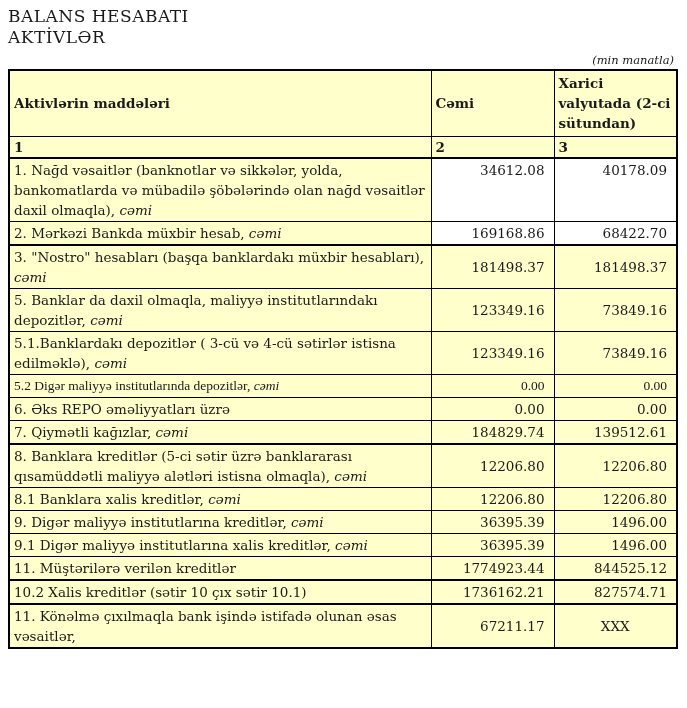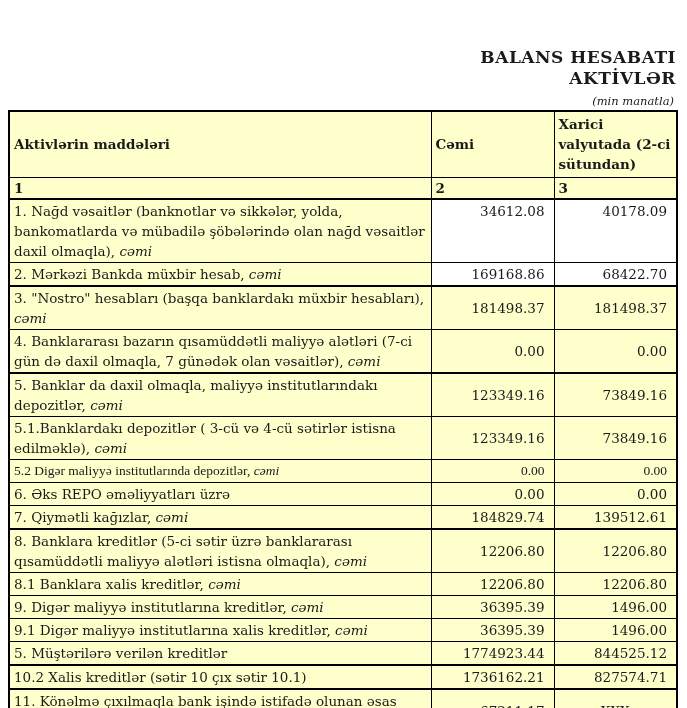--- a/index.html
+++ b/index.html
@@ -14,26 +14,25 @@
     height: 708px;
     overflow: hidden;
     box-sizing: border-box;
     padding-top: 6px;
   }
   .sheet {
     width: 668px;
     margin-left: 8px;
   }
   .title {
-    text-align: right;
-    font-weight: bold;
+    text-align: left;
+    font-weight: normal;
     font-size: 17px;
     line-height: 21px;
     letter-spacing: 0.5px;
-    margin-top: 41px;
   }
   .unit-note {
     text-align: right;
     font-style: italic;
     font-size: 11.5px;
     margin: 5px 2px 2px 0;
   }
   table.balance {
     width: 668px;
     border-collapse: collapse;
@@ -111,25 +110,20 @@
         <tr class="white-vals thick" style="height:20px;margin-left:40px;">
           <td class="lbl"><span>2. Mərkəzi Bankda müxbir hesab, </span><b></b><span></span><i>cəmi</i></td>
           <td class="val">169168.86</td>
           <td class="val">68422.70</td>
         </tr>
         <tr style="height:42px;">
           <td class="lbl"><span>3. "Nostro" hesabları (başqa banklardakı müxbir hesabları), </span><b></b><span></span><i>cəmi</i></td>
           <td class="val">181498.37</td>
           <td class="val">181498.37</td>
         </tr>
-        <tr class="thick" style="height:42px;">
-          <td class="lbl"><span>4. Banklararası bazarın qısamüddətli maliyyə alətləri (7-ci gün də daxil olmaqla, 7 günədək olan vəsaitlər), </span><b></b><span></span><i>cəmi</i></td>
-          <td class="val">0.00</td>
-          <td class="val">0.00</td>
-        </tr>
         <tr style="height:42px;">
           <td class="lbl"><span>5. Banklar da daxil olmaqla, maliyyə institutlarındakı depozitlər, </span><b></b><span></span><i>cəmi</i></td>
           <td class="val">123349.16</td>
           <td class="val">73849.16</td>
         </tr>
         <tr style="height:42px;">
           <td class="lbl"><span>5.1.Banklardakı depozitlər ( 3-cü və 4-cü sətirlər istisna edilməklə), </span><b></b><span></span><i>cəmi</i></td>
           <td class="val">123349.16</td>
           <td class="val">73849.16</td>
         </tr>
@@ -162,21 +156,21 @@
           <td class="lbl"><span>9. Digər maliyyə institutlarına kreditlər, </span><b></b><span></span><i>cəmi</i></td>
           <td class="val">36395.39</td>
           <td class="val">1496.00</td>
         </tr>
         <tr style="height:20px;">
           <td class="lbl"><span>9.1 Digər maliyyə institutlarına xalis kreditlər, </span><b></b><span></span><i>cəmi</i></td>
           <td class="val">36395.39</td>
           <td class="val">1496.00</td>
         </tr>
         <tr class="thick" style="height:20px;">
-          <td class="lbl"><span>5. Müştərilərə verilən kreditlər</span><b></b><span></span><i></i></td>
+          <td class="lbl"><span>11. Müştərilərə verilən kreditlər</span><b></b><span></span><i></i></td>
           <td class="val">1774923.44</td>
           <td class="val">844525.12</td>
         </tr>
         <tr class="thick" style="height:20px;">
           <td class="lbl"><span>10.2 Xalis kreditlər (sətir 10 çıx sətir 10.1)</span><b></b><span></span><i></i></td>
           <td class="val">1736162.21</td>
           <td class="val">827574.71</td>
         </tr>
         <tr style="height:42px;">
           <td class="lbl"><span>11. Könəlmə çıxılmaqla bank işində istifadə olunan əsas vəsaitlər, </span><b></b><span></span></td>

